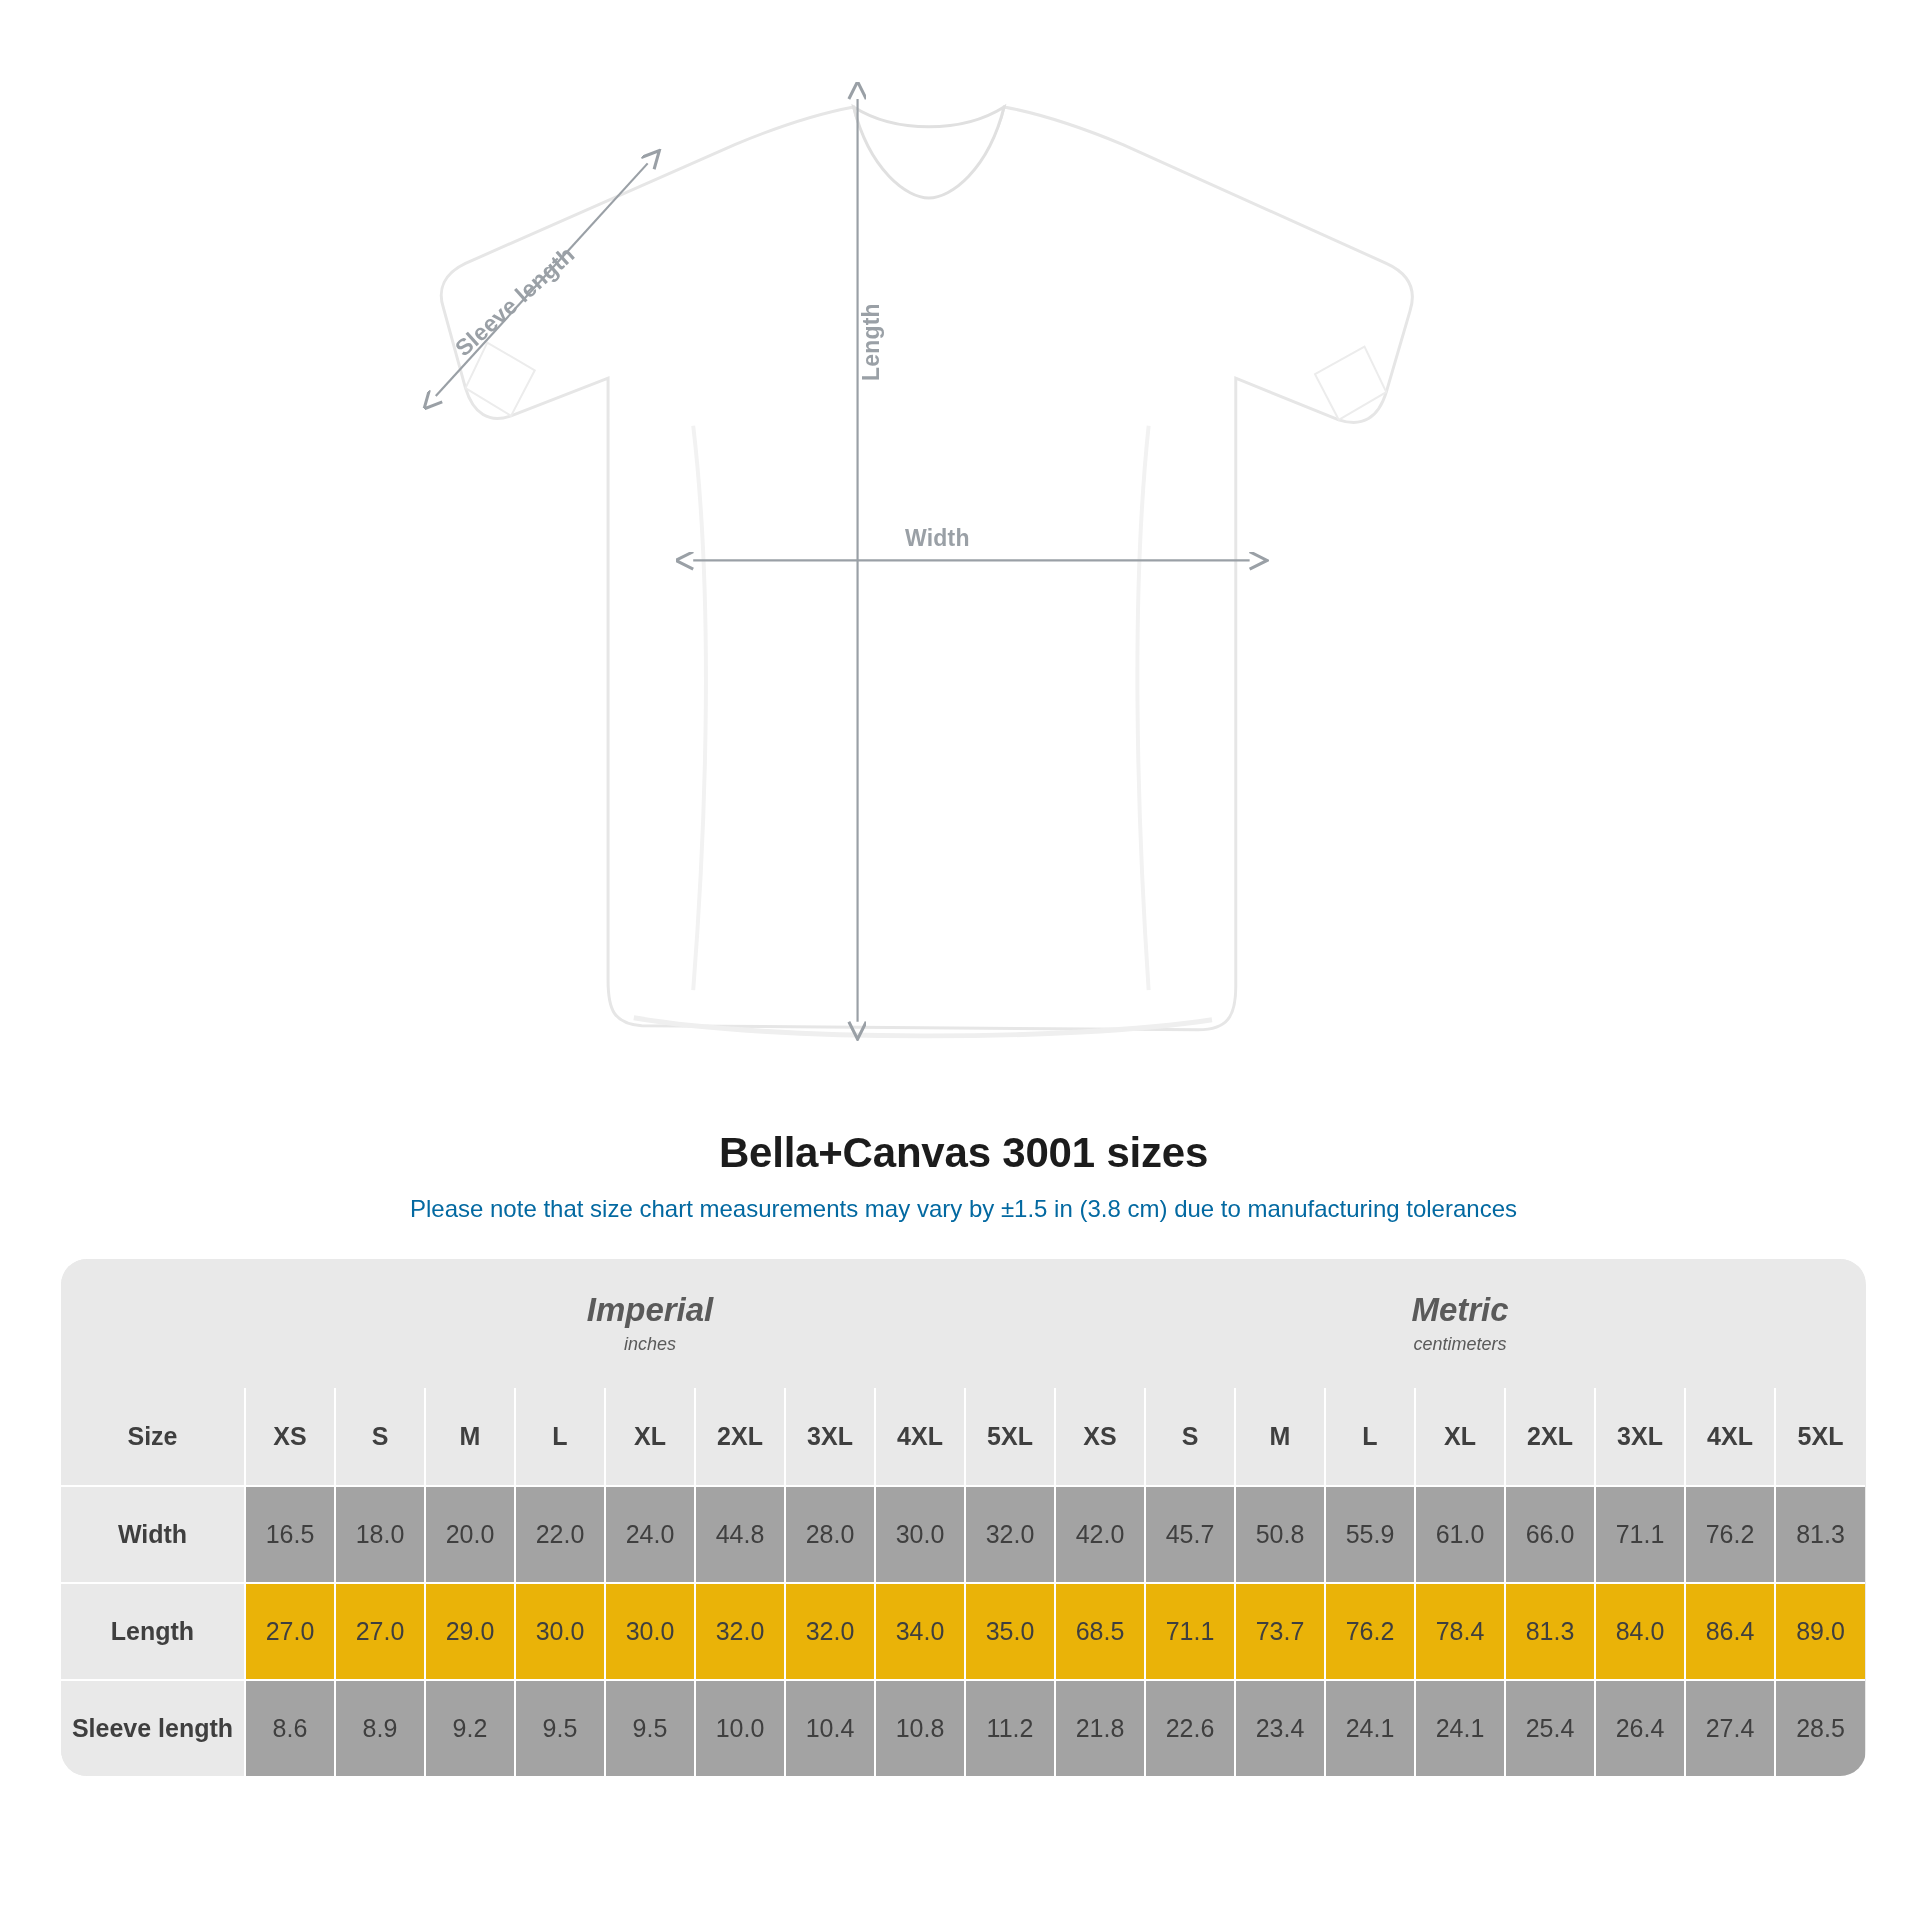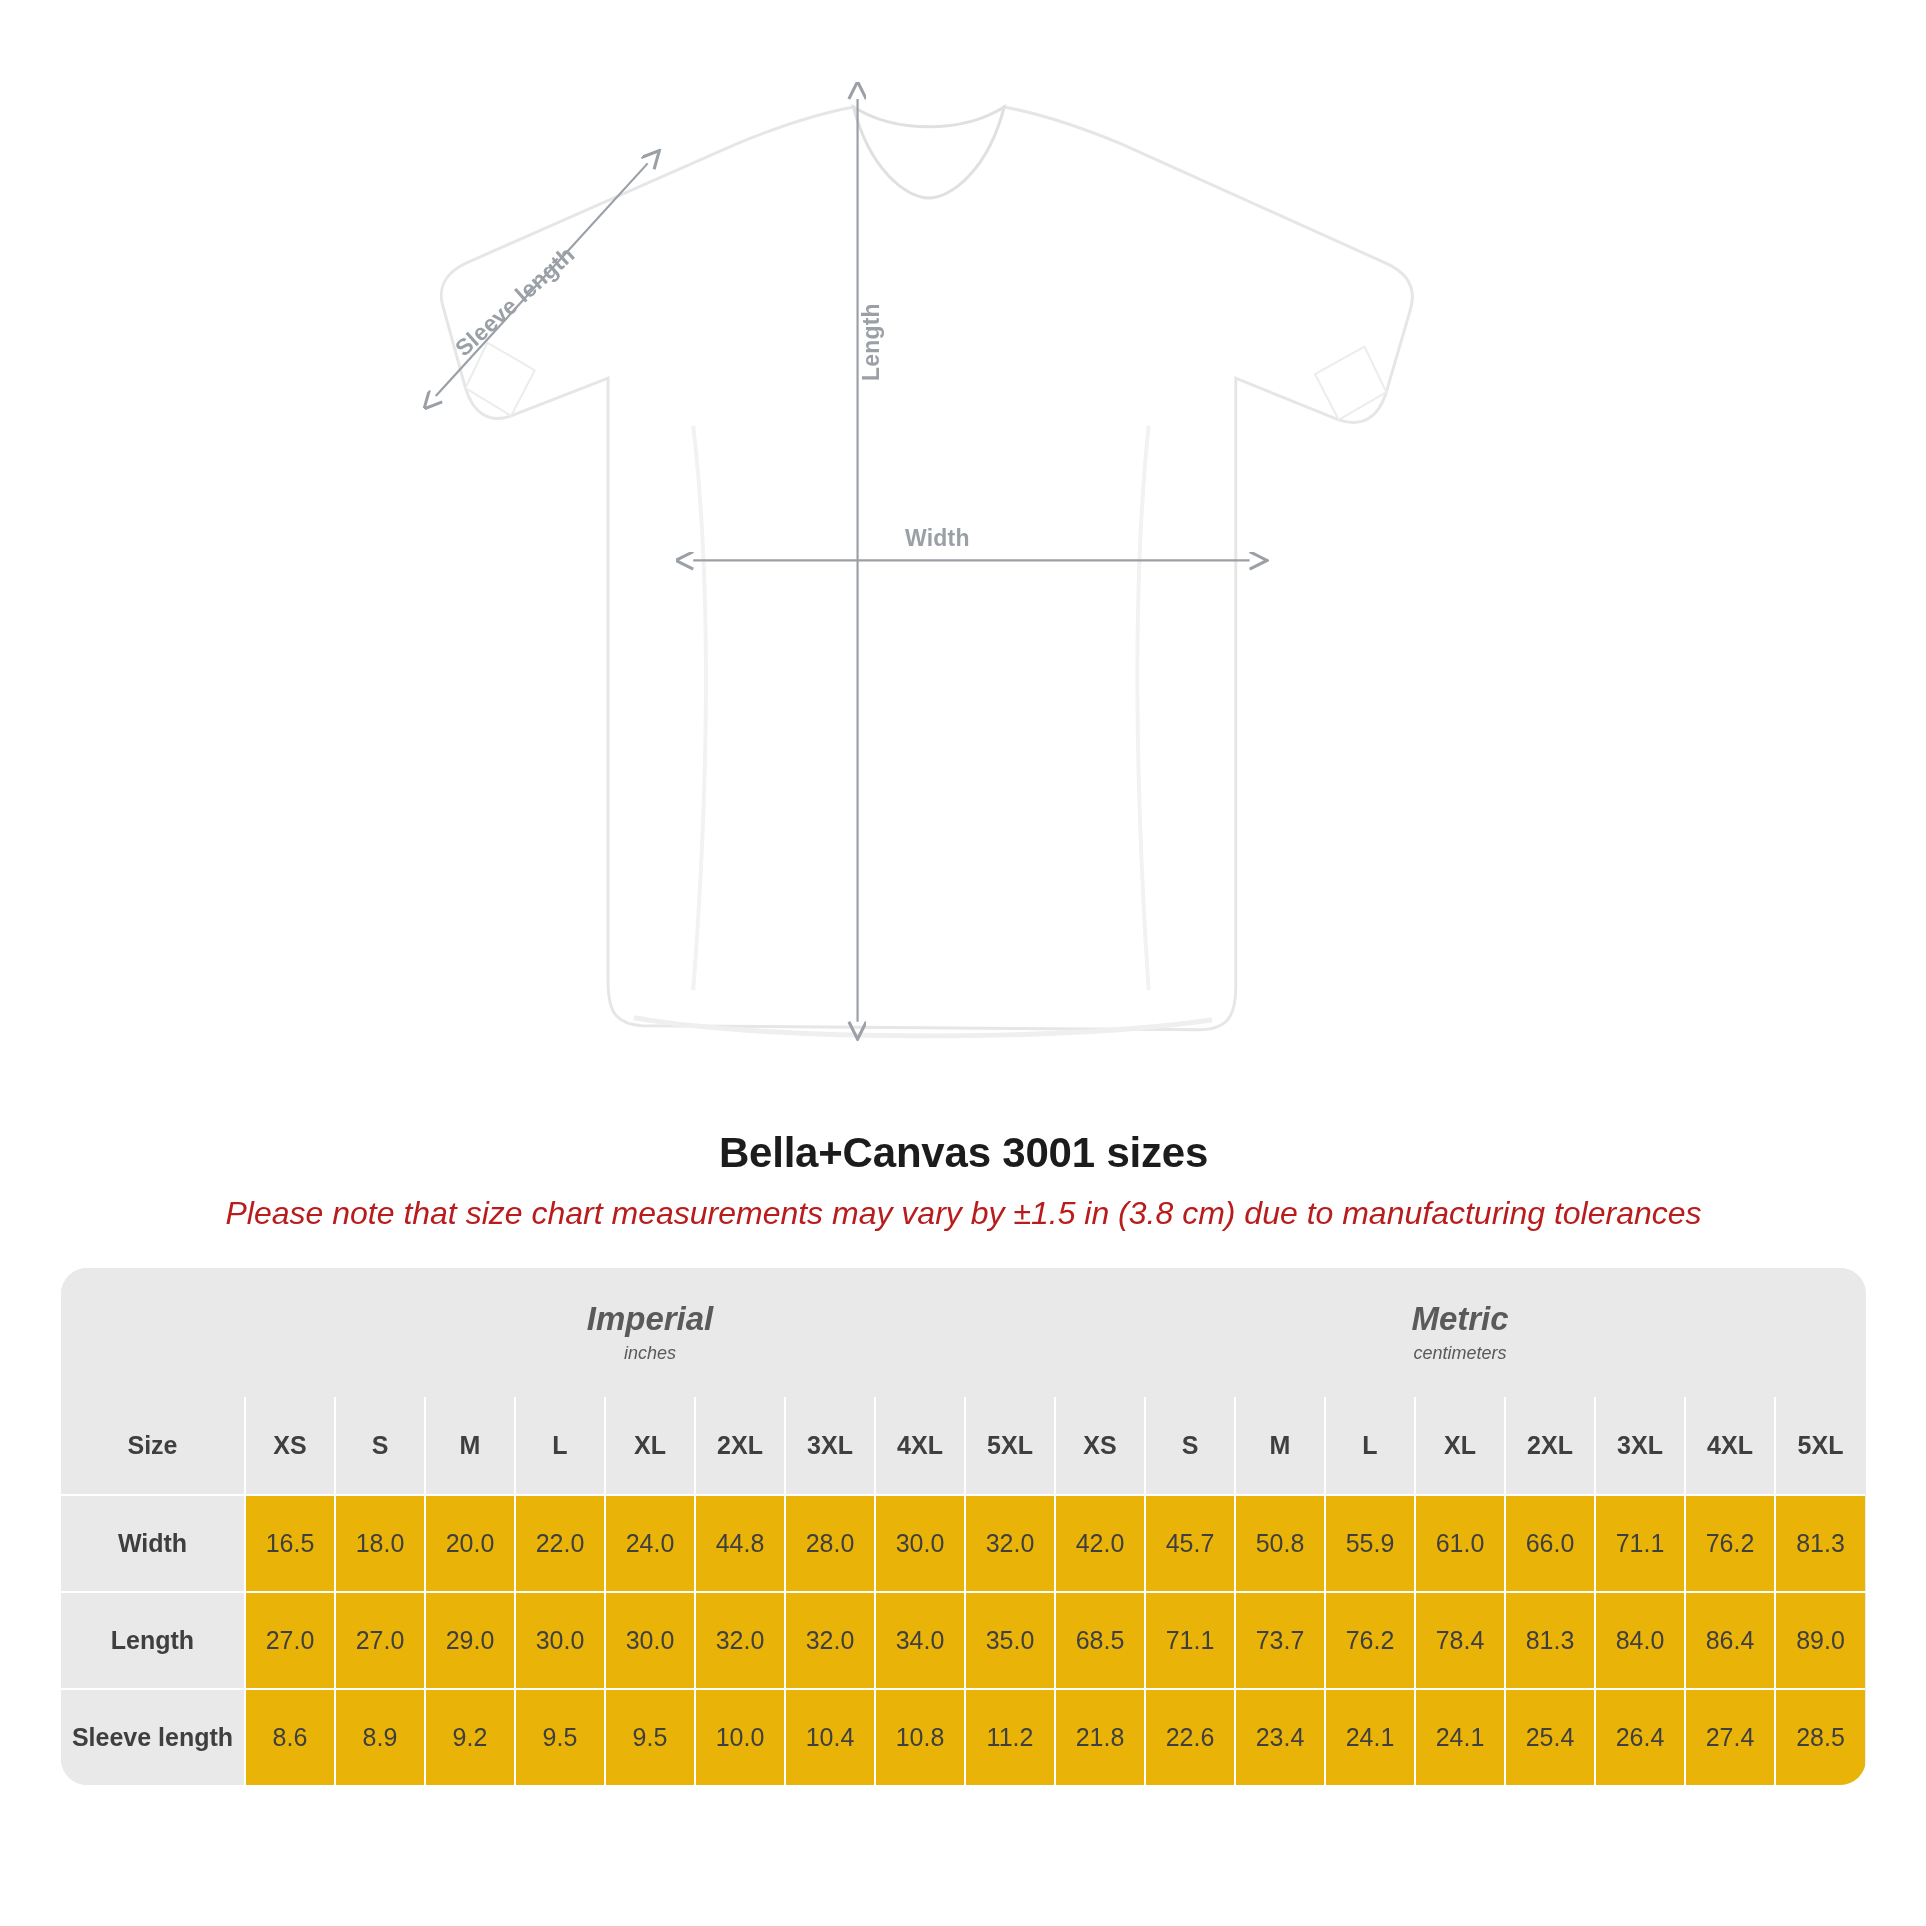--- a/index.html
+++ b/index.html
@@ -57,23 +57,22 @@
     margin-top: 30px;
   }
   .chart-title {
     font-size: 42px;
     font-weight: bold;
     color: #1c1c1c;
     margin: 0 0 18px 0;
     letter-spacing: -0.2px;
   }
   .chart-note {
-    font-size: 32px;
-    font-style: italic;
-    color: #b91c1c;
+    font-size: 24px;
+    color: #0369a1;
     margin: 0;
   }
 
   
   .table-wrap {
     margin: 36px 61px 0 61px;
     border-radius: 26px;
     overflow: hidden;
     background: #e9e9e9;
   }
@@ -122,21 +121,21 @@
     border-right: 2px solid #ffffff;
     border-top: 2px solid #ffffff;
   }
   .data-row td:last-child { border-right: none; }
   .row-label {
     font-weight: bold;
     font-size: 26px;
     color: #4a4a4a;
     background: #e9e9e9;
   }
-  .row-a td { background: #eab308; }
+  .row-a td { background: #a3a3a3; }
   .row-b td { background: #eab308; }
   .row-a td.row-label { background: #e9e9e9; }
   .row-b td.row-label { background: #e9e9e9; }
   .col-first { width: 184px; }
 </style>
 </head>
 <body>
 
 <div class="page">
 

